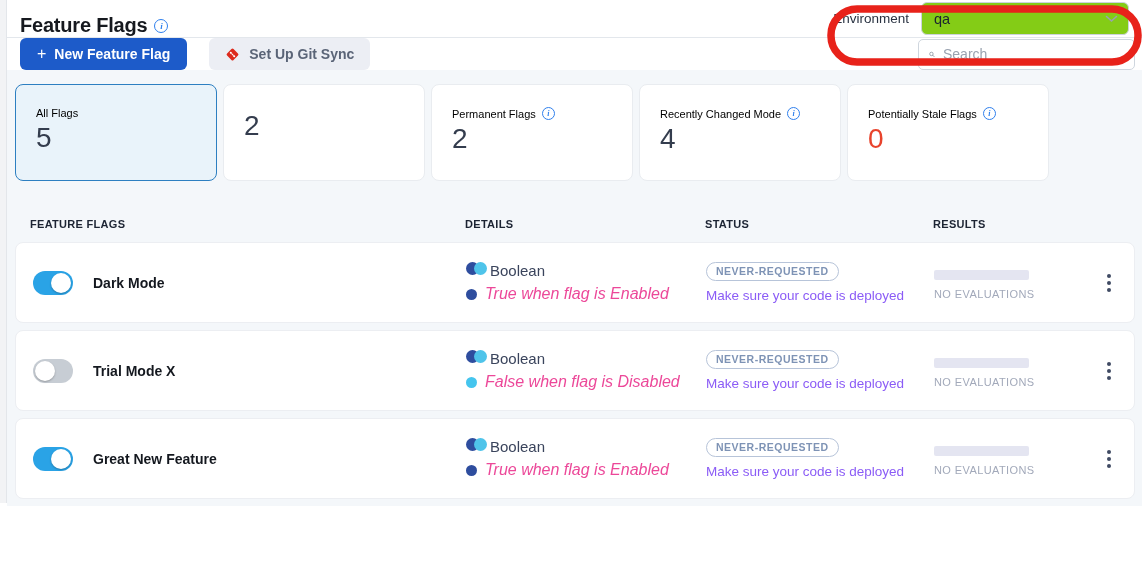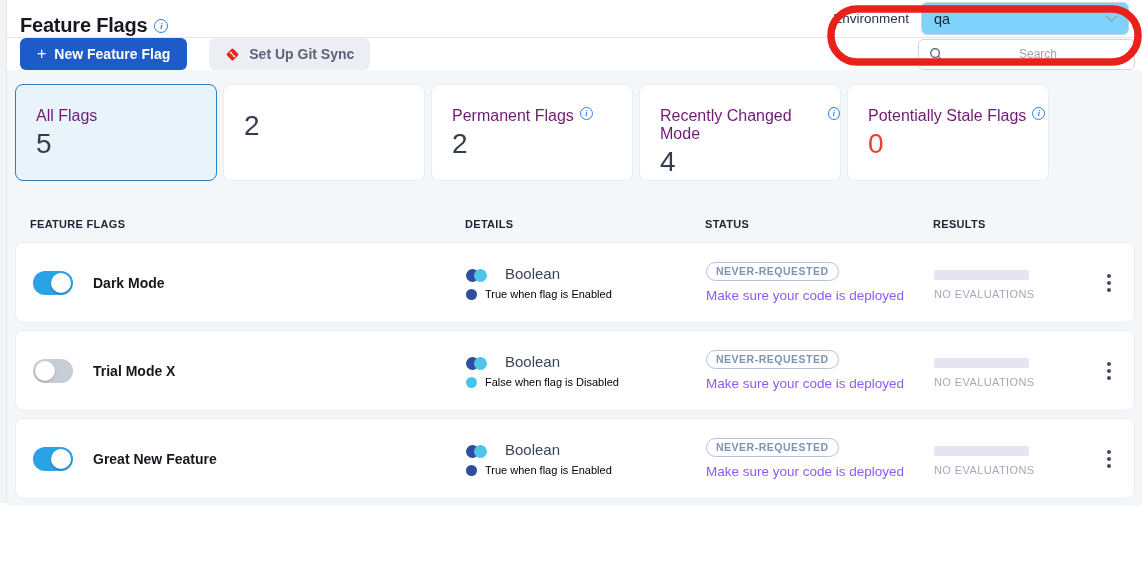--- a/index.html
+++ b/index.html
@@ -16,50 +16,50 @@
   .topbar { height:63px; background:#fff; border-bottom:1px solid #e3e7ec;
     display:flex; align-items:center; justify-content:space-between; padding:0 9px 0 13px; }
   .page-title-wrap { display:flex; align-items:center; gap:7px; padding-top:14px; }
   .page-title { font-size:20px; font-weight:700; color:#16191f; letter-spacing:-0.2px; }
   .info-i { display:inline-flex; align-items:center; justify-content:center;
     width:14px; height:14px; border:1.4px solid #2f80ed; border-radius:50%;
     color:#2f80ed; font-size:9px; font-weight:700; font-style:italic; font-family:"Liberation Serif",serif; }
   .info-i::after { content:"i"; }
   .env-wrap { display:flex; align-items:center; gap:12px; padding-right:4px;margin-left:48px; }
   .env-label { font-size:13.5px; color:#2a3342; font-weight:500; }
-  .env-select { width:208px; height:33px; background:#7dd3fc; border:1px solid #ccd3dc; border-radius:6px;
+  .env-select { width:208px; height:33px; background:#84cc16; border:1px solid #ccd3dc; border-radius:6px;
     display:flex; align-items:center; justify-content:space-between; padding:0 10px 0 12px; cursor:pointer; }
   .env-value { font-size:14.5px; color:#1c2430; }
 
   
   .toolbar { height:72px; background:#fff; display:flex; align-items:center;
     justify-content:space-between; padding:0 7px 0 13px; }
   .toolbar-left { display:flex; align-items:center; gap:22px; }
   .btn-primary { height:32px; padding:0 17px; background:#1d5bc9; color:#fff; border:none; border-radius:6px;
     font-size:14px; font-weight:700; display:flex; align-items:center; gap:8px; cursor:pointer;
     font-family:"Liberation Sans",sans-serif; }
   .plus { font-size:16px; font-weight:400; line-height:1; margin-top:-1px; }
   .btn-secondary { height:32px; padding:0 16px; background:#eceef4; color:#5a6477; border:none; border-radius:6px;
     font-size:14px; font-weight:700; display:flex; align-items:center; gap:9px; cursor:pointer;
     font-family:Liberation Sans, sans-serif; }
   .search-box { width:217px; height:31px; border:1px solid #cfd6de; border-radius:5px; background:#fff;
     display:flex; align-items:center; gap:8px; padding:0 10px; }
-  .search-box input { border:none; outline:none; flex:1; font-size:12px; color:#c2410c;
-    font-family:"Liberation Sans",sans-serif; background:transparent;text-align:center; }
+  .search-box input { border:none; outline:none; flex:1; font-size:14px; color:#c2410c;
+    font-family:"Liberation Sans",sans-serif; background:transparent; }
   .search-box input::placeholder { color:#9aa3b0; }
 
   
   .page-body { flex:1; background:#f4f7fa; padding-top:14px; }
 
   
   .cards { display:flex; gap:6px; margin-left:8px; }
   .card { width:202px; height:97px; background:#fff; border:1px solid #e9ecf0; border-radius:8px;
     padding:22px 0 0 20px; cursor:pointer; }
   .card.selected { background:#e9f3fa; border:1px solid #2d7fc1; }
-  .card-label { font-size:16px; color:#701a75; display:flex; align-items:flex-start; gap:6px; }
+  .card-label { font-size:11px; color:#000000; display:flex; align-items:flex-end; gap:6px; }
   .card-label .info-i { width:13px; height:13px; font-size:8px; }
   .card-value { font-size:28px; color:#343d4e; margin-top:3px; font-weight:400; }
 
   
   .thead { display:grid; grid-template-columns:450px 240px 228px 150px 1fr;
     margin:25px 0 0 8px; width:1120px; height:36px; align-items:center; }
   .th { font-size:11px; font-weight:700; color:#1c2433; letter-spacing:0.3px; }
   .th:first-child { padding-left:15px; }
 
   
@@ -69,28 +69,28 @@
   .cell-flag { display:flex; align-items:center; gap:20px; padding-left:17px; }
   .toggle { width:40px; height:24px; border-radius:13px; position:relative; cursor:pointer;
     background:#c7cdd4; transition:background .15s; flex:none; }
   .toggle[data-state="on"] { background:#2aa3e6; }
   .knob { position:absolute; top:2px; left:2px; width:20px; height:20px; background:#fff;
     border-radius:50%; box-shadow:0 1px 2px rgba(0,0,0,.25); }
   .toggle[data-state="on"] .knob { left:18px; }
   .flag-name { font-size:14px; font-weight:700; color:#14181f; }
 
   .cell-details { display:flex; flex-direction:column; gap:6px; }
-  .type-line { display:flex; align-items:flex-end; gap:18px; }
+  .type-line { display:flex; align-items:flex-start; gap:3px; }
   .bool-icon { display:inline-flex; }
   .bool-icon .c1 { width:13px; height:13px; border-radius:50%; background:#2e4d9e; }
   .bool-icon .c2 { width:13px; height:13px; border-radius:50%; background:#4fc4ea; margin-left:-5px; }
   .type-label { font-size:15px; color:#3a445c; }
   .detail-line { display:flex; align-items:center; gap:8px; }
   .detail-dot { width:11px; height:11px; border-radius:50%; flex:none; }
-  .detail-text { font-size:11px; color:#000000; }
+  .detail-text { font-size:16px; color:#ec4899;font-style:italic; }
 
   .cell-status { display:flex; flex-direction:column; align-items:flex-start; gap:7px; }
   .badge { font-size:10.5px; font-weight:700; letter-spacing:0.5px; color:#7e93b5;
     border:1px solid #b7c4d9; border-radius:10px; padding:2px 9px 3px; background:#fff; }
   .status-text { font-size:13.5px; color:#8b5cf6; }
 
   .cell-results { display:flex; flex-direction:column; gap:8px; padding-top:4px; }
   .eval-bar { width:95px; height:10px; border-radius:2px; background:#e4e5f1; }
   .eval-label { font-size:11px; color:#a2a9ba; letter-spacing:0.4px; }
 

